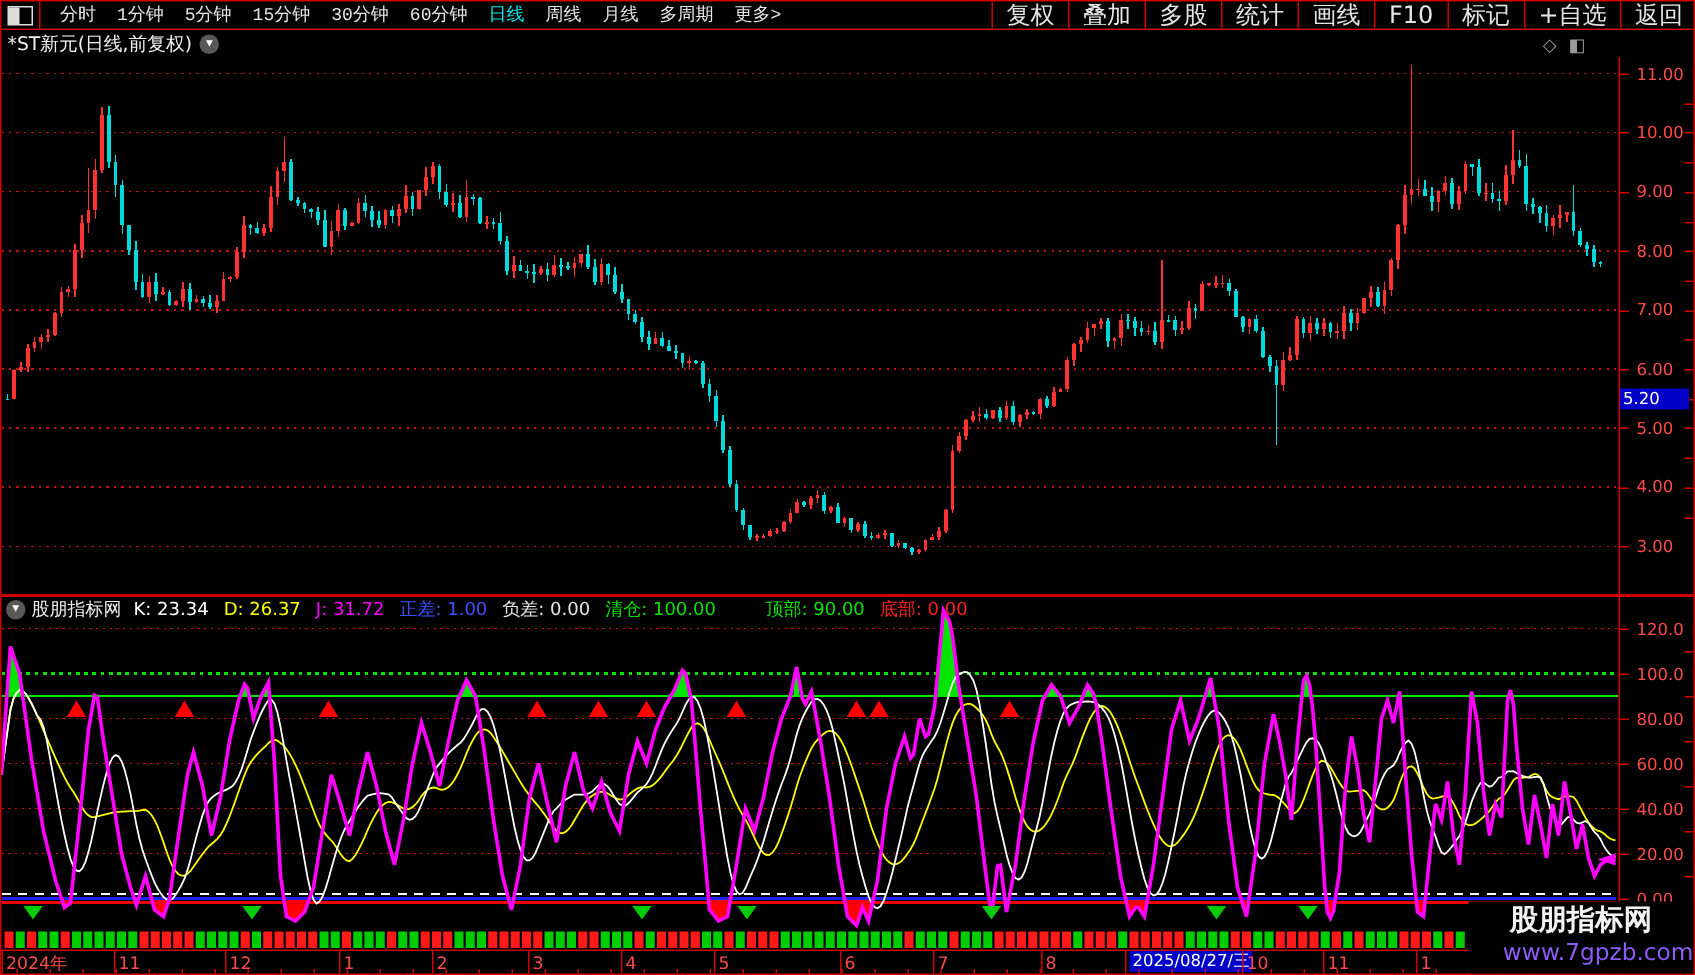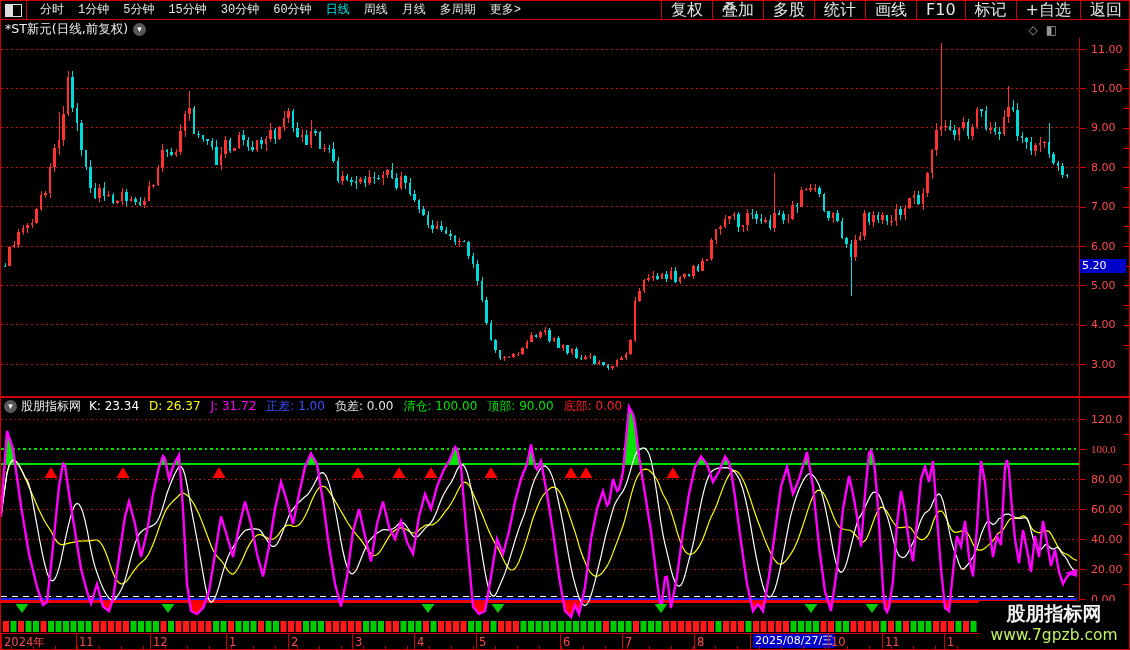--- a/index.html
+++ b/index.html
@@ -41,21 +41,21 @@
   
   #timeline{position:absolute;left:0;top:633px;width:1078px;height:15px;}
   .month-label{position:absolute;color:#ff4a4a;font-size:11.5px;top:1px;white-space:nowrap;}
   .month-tick{position:absolute;width:1px;height:15px;background:#d00000;top:0;}
   #date-tag{position:absolute;background:#0000c8;color:#fff;font-size:11px;height:14px;line-height:14px;
             top:0;padding:0 2px;white-space:nowrap;}
   
   #watermark{position:absolute;right:0;bottom:0;width:150px;height:48px;background:#000;z-index:5;
              text-align:center;}
   #wm1{color:#f2f2f2;font-size:19px;font-weight:bold;line-height:24px;display:block;}
-  #wm2{color:#bef264;font-size:15.5px;line-height:20px;display:block;}
+  #wm2{color:#8b5cf6;font-size:15.5px;line-height:20px;display:block;text-align:right;}
   #bottombar{position:absolute;left:0;top:648px;width:1130px;height:2px;background:#d00000;}
 </style>
 </head>
 <body>
 
 <div id="screen">
 
   <div id="menubar">
     <div id="win-icon"></div>
     <div id="menu-left">
@@ -580,21 +580,21 @@
 
   <div id="indheader">
     <span class="chev-circle" style="margin-left:3px;">▾</span>
     <span id="ind-source">股朋指标网</span>
   <span class="fld" style="color: rgb(255, 255, 255);">K: 23.34</span>
       <span class="fld" style="color: rgb(255, 255, 0);">D: 26.37</span>
       <span class="fld" style="color: rgb(255, 0, 255);">J: 31.72</span>
       <span class="fld" style="color: rgb(60, 80, 255);">正差: 1.00</span>
       <span class="fld" style="color: #e5e5e5;">负差: 0.00</span>
       <span class="fld" style="color: rgb(0, 228, 0);">清仓: 100.00</span>
-      <span class="fld" style="color: rgb(0, 228, 0);">顶部: 90.00</span>
+      <span class="fld" style="color: rgb(0, 228, 0); margin-left: 23px;">顶部: 90.00</span>
       <span class="fld" style="color: rgb(255, 32, 32);">底部: 0.00</span>
     </div>
 
   <svg id="indSvg" width="1078" height="222" style="top:397px">
       <line x1="0" x2="1078" y1="21" y2="21" stroke="#c01010" stroke-width="1" stroke-dasharray="1.5 3" shape-rendering="crispEdges"></line>
       <line x1="0" x2="1078" y1="81" y2="81" stroke="#c01010" stroke-width="1" stroke-dasharray="1.5 3" shape-rendering="crispEdges"></line>
       <line x1="0" x2="1078" y1="111" y2="111" stroke="#c01010" stroke-width="1" stroke-dasharray="1.5 3" shape-rendering="crispEdges"></line>
       <line x1="0" x2="1078" y1="141" y2="141" stroke="#c01010" stroke-width="1" stroke-dasharray="1.5 3" shape-rendering="crispEdges"></line>
       <line x1="0" x2="1078" y1="171" y2="171" stroke="#c01010" stroke-width="1" stroke-dasharray="1.5 3" shape-rendering="crispEdges"></line>
       <line x1="0" x2="1078" y1="51" y2="51" stroke="#00e400" stroke-width="1.4" stroke-dasharray="2.5 3" shape-rendering="crispEdges"></line>
@@ -852,21 +852,21 @@
       <div class="tick" style="left: 1122px; top: 205.6px;"></div>
       <div class="tick" style="left: 1122px; top: 225.3px;"></div>
       <div class="tick" style="left: 1122px; top: 245px;"></div>
       <div class="tick" style="left: 1122px; top: 264.7px;"></div>
       <div class="tick" style="left: 1122px; top: 284.4px;"></div>
       <div class="tick" style="left: 1122px; top: 304.1px;"></div>
       <div class="tick" style="left: 1122px; top: 323.8px;"></div>
       <div class="tick" style="left: 1122px; top: 343.5px;"></div>
       <span class="axlabel" style="left: 1090px; top: 412.5px;">120.0</span>
       <div class="tick" style="left: 1078px; top: 418px;"></div>
-      <span class="axlabel" style="left: 1090px; top: 442.5px; font-family: Liberation Serif, serif;">100.0</span>
+      <span class="axlabel" style="left: 1090px; top: 442.5px;">100.0</span>
       <div class="tick" style="left: 1078px; top: 448px;"></div>
       <span class="axlabel" style="left: 1090px; top: 472.5px;">80.00</span>
       <div class="tick" style="left: 1078px; top: 478px;"></div>
       <span class="axlabel" style="left: 1090px; top: 502.5px;">60.00</span>
       <div class="tick" style="left: 1078px; top: 508px;"></div>
       <span class="axlabel" style="left: 1090px; top: 532.5px;">40.00</span>
       <div class="tick" style="left: 1078px; top: 538px;"></div>
       <span class="axlabel" style="left: 1090px; top: 562.5px;">20.00</span>
       <div class="tick" style="left: 1078px; top: 568px;"></div>
       <span class="axlabel" style="left: 1090px; top: 592.5px;">0.00</span>

